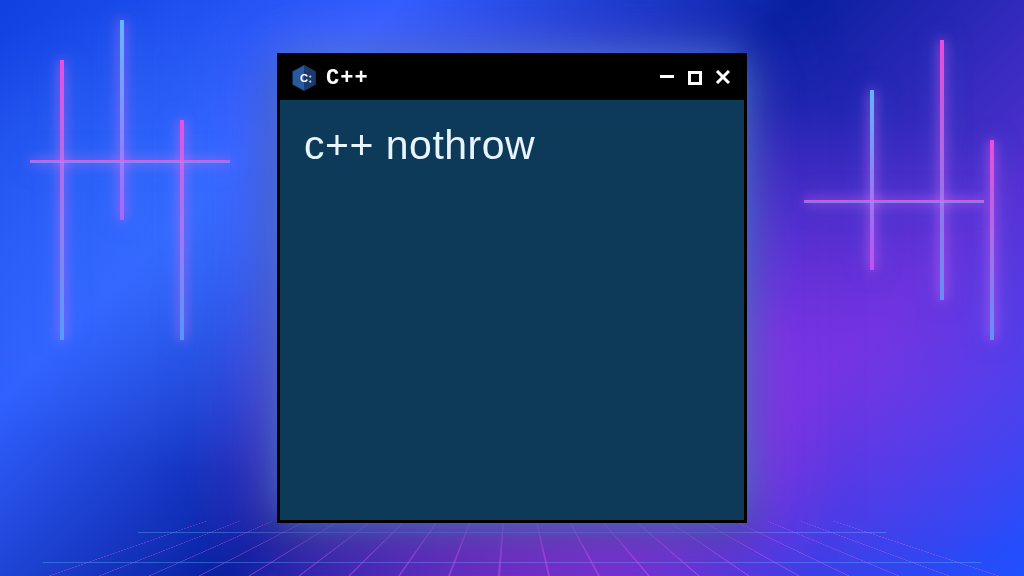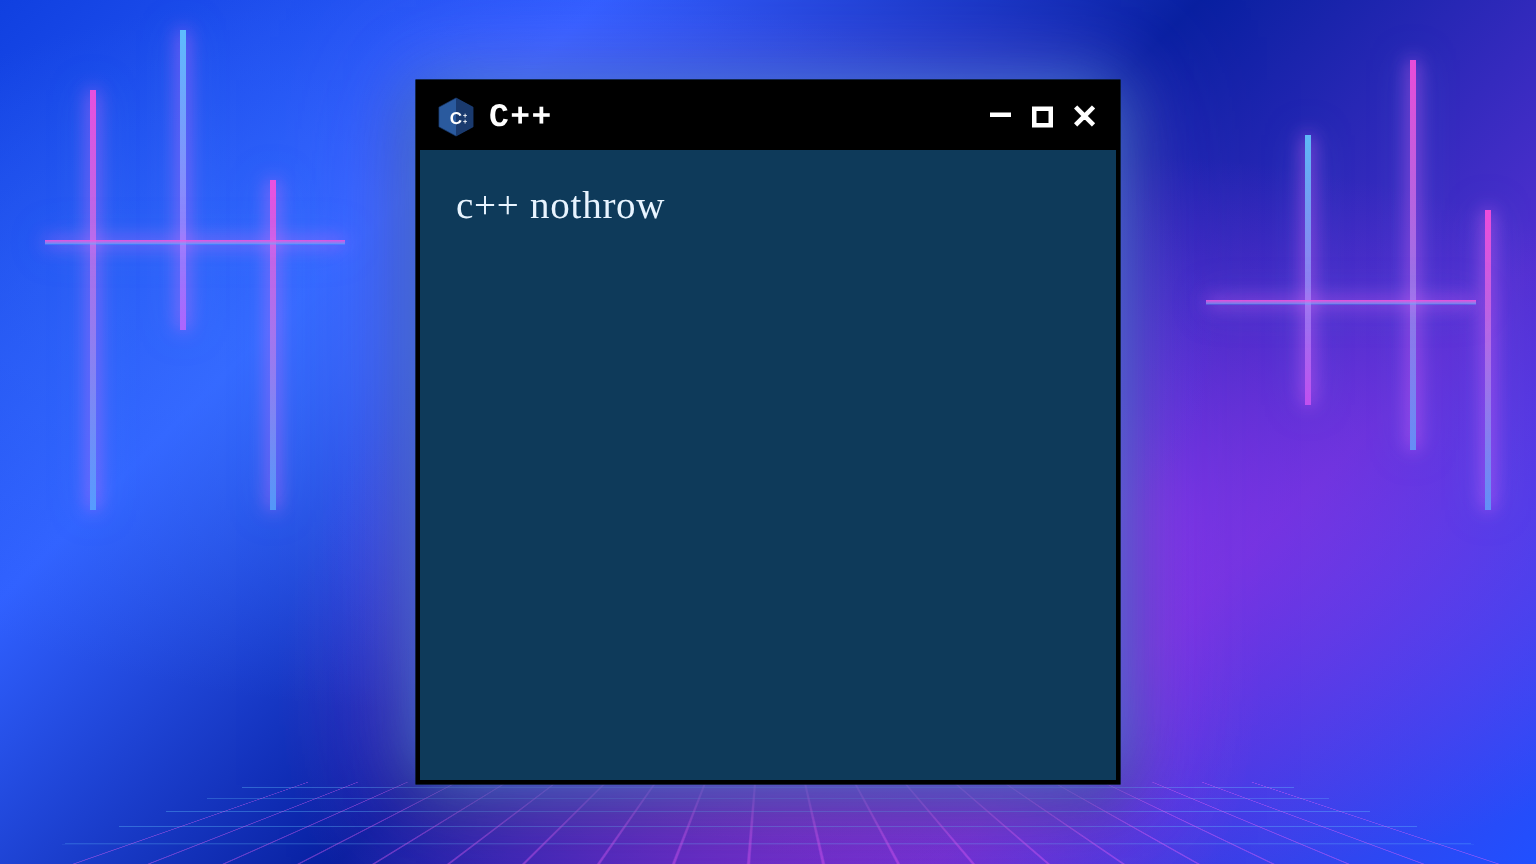--- a/index.html
+++ b/index.html
@@ -101,22 +101,22 @@
       font-size: 20px;
       font-weight: bold;
     }
     .win-btn.min { align-items: flex-start; padding-top: 8px; }
     .win-btn.min::before { content: ""; display: block; width: 14px; height: 3px; background: #fff; }
     .win-btn.max::before { content: ""; display: block; width: 14px; height: 14px; border: 3px solid #fff; box-sizing: border-box; }
     .win-btn.close { font-family: Arial, sans-serif; font-size: 22px; line-height: 1; }
     .content {
       padding: 22px 24px;
       color: #e8f4ff;
-      font-size: 26px;
-      font-family: Liberation Serif, serif;
+      font-size: 41px;
+      font-family: Liberation Sans, sans-serif;
       letter-spacing: 0.5px;
     }
   </style>
 </head>
 <body>
 
 <div class="background">
   <div class="neon-line nl1"></div>
   <div class="neon-line nl2"></div>
   <div class="neon-line nl3"></div>

